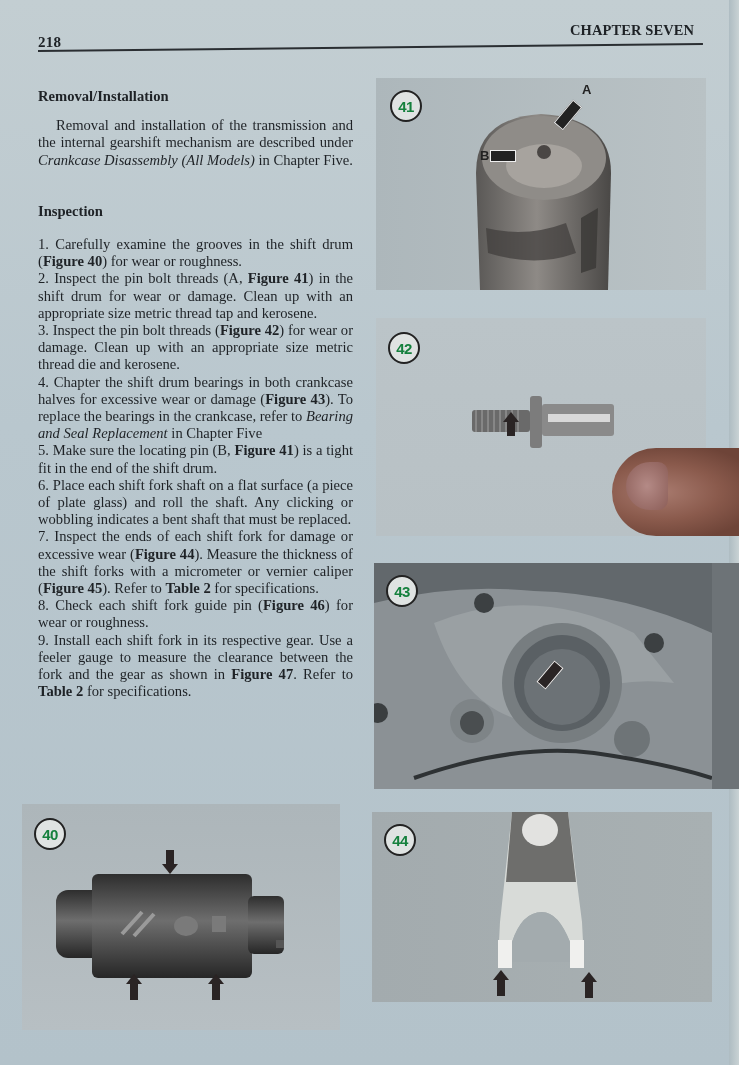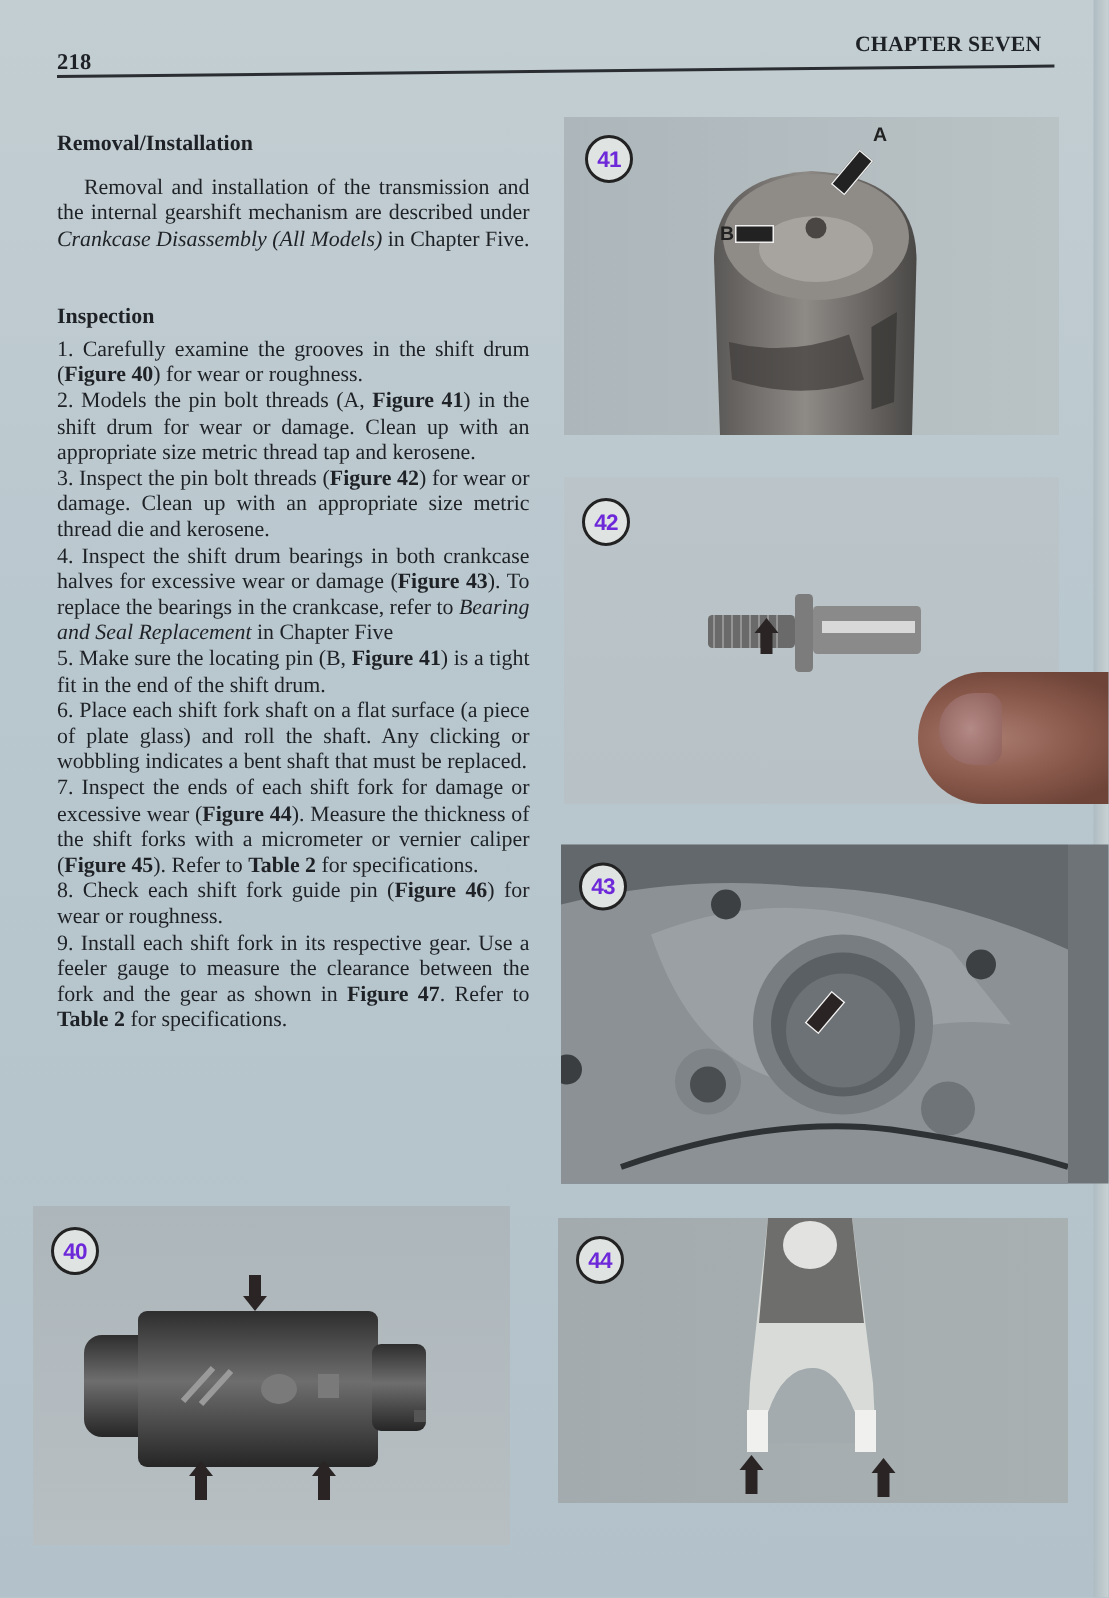--- a/index.html
+++ b/index.html
@@ -40,21 +40,21 @@
   .steps { margin: 0; padding: 0; }
   .step { text-align: justify; margin: 0; }
   .step b { font-weight: bold; margin-top: 16px; }
   .step i { font-style: italic; }
 
   .figure {
     position: absolute; background: #b4bec3; overflow: hidden;
   }
   .fig-badge {
     position: absolute; width: 28px; height: 28px; border-radius: 50%;
-    border: 2px solid #222; background: #dfe3e2; color: #6d28d9;
+    border: 2px solid #222; background: #dfe3e2; color: #15803d;
     font-family: "Liberation Sans", sans-serif; font-size: 15px; font-weight: bold;
     display: flex; align-items: center; justify-content: center; letter-spacing: -0.5px;
   }
   .fig41 { left: 376px; top: 78px; width: 330px; height: 212px; background: linear-gradient(90deg,#adb7bb,#b9c2c5); }
   .fig42 { left: 376px; top: 318px; width: 330px; height: 218px; background: linear-gradient(180deg,#bbc4c8,#b8c1c5); }
   .fig43 { left: 374px; top: 563px; width: 390px; height: 226px; background: #6d7377; }
   .fig40 { left: 22px; top: 804px; width: 318px; height: 226px; background: linear-gradient(180deg,#adb6ba,#b7bfc3); }
   .fig44 { left: 372px; top: 812px; width: 340px; height: 190px; background: linear-gradient(90deg,#a3abae,#a8b0b2); }
   .finger {
     position: absolute; left: 612px; top: 448px; width: 140px; height: 88px;
@@ -74,26 +74,26 @@
   <div class="edge"></div>
 
   <div class="page-num">218</div>
   <div class="chapter">CHAPTER SEVEN</div>
   <div class="rule"></div>
 
   <div class="col">
     <div class="heading">Removal/Installation</div>
     <p class="para"><span>Removal and installation of the transmission and the internal gearshift mechanism are described under </span><i>Crankcase Disassembly (All Models)</i><span> in Chapter Five.</span></p>
 
-    <div class="heading" style="margin-bottom:5px">Inspection</div>
+    <div class="heading" style="margin-bottom:16px">Inspection</div>
     <div class="steps">
       <p class="step"><span>1.</span><span> Carefully examine the grooves in the shift drum (</span><b>Figure 40</b><span>) for wear or roughness.</span></p>
-      <p class="step"><span>2.</span><span> Models the pin bolt threads (A, </span><b>Figure 41</b><span>) in the shift drum for wear or damage. Clean up with an appropriate size metric thread tap and kerosene.</span></p>
+      <p class="step"><span>2.</span><span> Inspect the pin bolt threads (A, </span><b>Figure 41</b><span>) in the shift drum for wear or damage. Clean up with an appropriate size metric thread tap and kerosene.</span></p>
       <p class="step"><span>3.</span><span> Inspect the pin bolt threads (</span><b>Figure 42</b><span>) for wear or damage. Clean up with an appropriate size metric thread die and kerosene.</span></p>
-      <p class="step"><span>4.</span><span> Inspect the shift drum bearings in both crankcase halves for excessive wear or damage (</span><b>Figure 43</b><span>). To replace the bearings in the crankcase, refer to </span><i>Bearing and Seal Replacement</i><span> in Chapter Five</span></p>
+      <p class="step"><span>4.</span><span> Chapter the shift drum bearings in both crankcase halves for excessive wear or damage (</span><b>Figure 43</b><span>). To replace the bearings in the crankcase, refer to </span><i>Bearing and Seal Replacement</i><span> in Chapter Five</span></p>
       <p class="step"><span>5.</span><span> Make sure the locating pin (B, </span><b>Figure 41</b><span>) is a tight fit in the end of the shift drum.</span></p>
       <p class="step"><span>6.</span><span> Place each shift fork shaft on a flat surface (a piece of plate glass) and roll the shaft. Any clicking or wobbling indicates a bent shaft that must be replaced.</span></p>
       <p class="step"><span>7.</span><span> Inspect the ends of each shift fork for damage or excessive wear (</span><b>Figure 44</b><span>). Measure the thickness of the shift forks with a micrometer or vernier caliper (</span><b>Figure 45</b><span>). Refer to </span><b>Table 2</b><span> for specifications.</span></p>
       <p class="step"><span>8.</span><span> Check each shift fork guide pin (</span><b>Figure 46</b><span>) for wear or roughness.</span></p>
       <p class="step"><span>9.</span><span> Install each shift fork in its respective gear. Use a feeler gauge to measure the clearance between the fork and the gear as shown in </span><b>Figure 47</b><span>. Refer to </span><b>Table 2</b><span> for specifications.</span></p>
     </div>
   </div>
 
   <div class="figure fig41">
     <div class="fig-badge" style="left:14px;top:12px">41</div>

